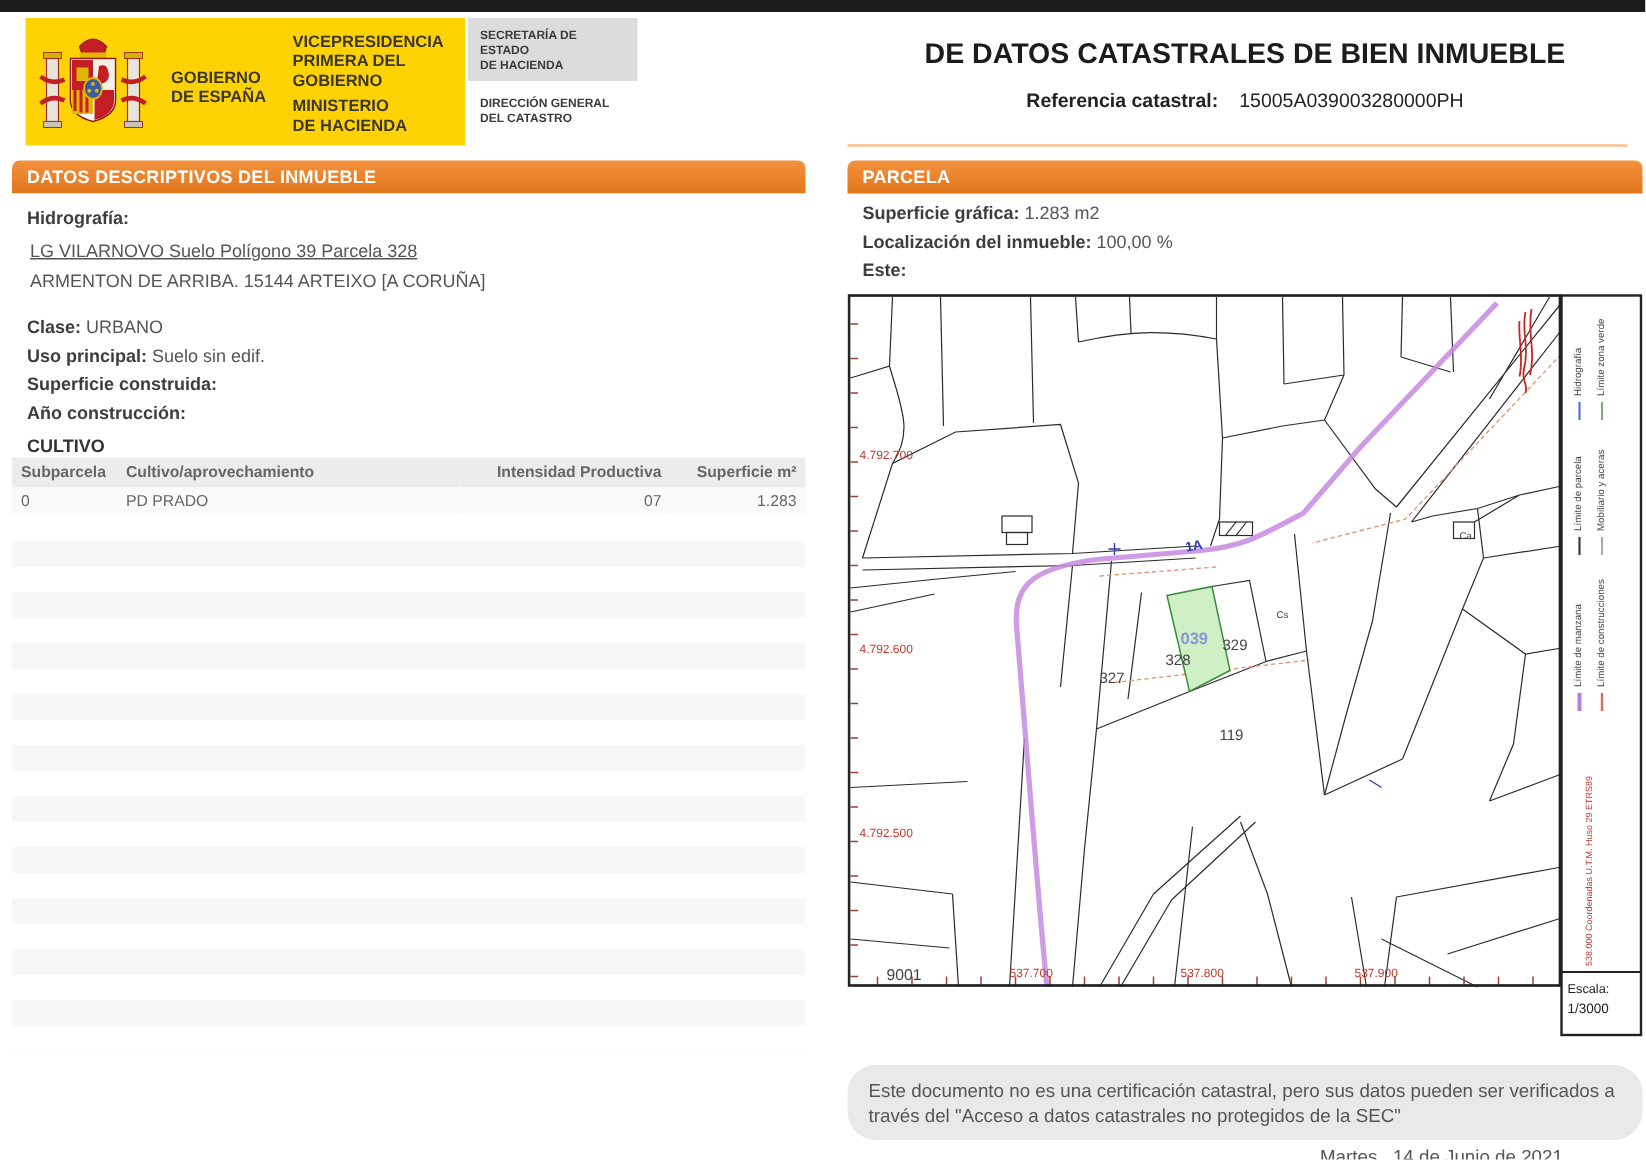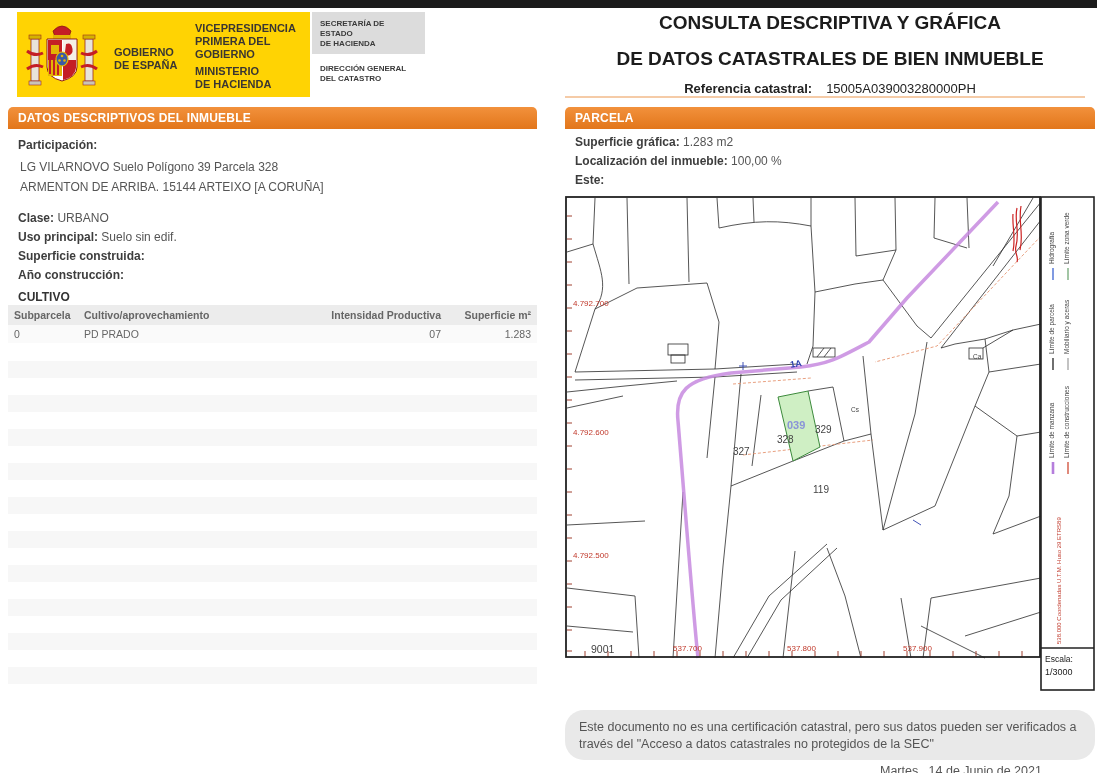--- a/index.html
+++ b/index.html
@@ -29,21 +29,21 @@
   .banner { position:absolute; height:22px; background:linear-gradient(#F2913C,#E2761B); color:#fff; font-size:12px; font-weight:bold; line-height:22px; padding-left:10px; border-radius:5px 5px 0 0; letter-spacing:.2px; }
   .banner-left { left:8px; top:107px; width:529px; }
   .banner-right { left:565px; top:107px; width:530px; }
 
   
   .lp { position:absolute; left:8px; top:129px; width:529px; height:572px; background:#fff; font-size:12px; color:#555; }
   .lp .stripes { position:absolute; left:0; top:215px; width:529px; height:357px; background:repeating-linear-gradient(180deg,#fff 0 17px,#f7f7f7 17px 34px); }
   .lbl { font-weight:bold; color:#3d3d3d; }
   .lp-row { position:absolute; left:10px; }
   .loc-lbl { top:9px; }
-  .loc-1 { top:31px; left:12px; }
+  .loc-1 { top:31px; left:12px;text-decoration:underline; }
   .loc-2 { top:51px; left:12px; }
   .clase { top:82px; }
   .uso { top:101px; }
   .supc { top:120px; }
   .anio { top:139px; }
   .cultivo-t { top:161px; font-weight:bold; color:#333; }
   table.cul { position:absolute; left:0px; top:176px; width:529px; border-collapse:collapse; font-size:10.5px; color:#666; }
   table.cul thead tr { background:#ECECEC; }
   table.cul th { font-weight:bold; padding:4px 6px; text-align:left; }
   table.cul td { padding:3px 6px; background:#FAFAFA; }
@@ -111,32 +111,31 @@
   <div class="sec-box">
     <div>SECRETARÍA DE ESTADO</div>
     <div>DE HACIENDA</div>
   </div>
   <div class="dir-box">
     <div>DIRECCIÓN GENERAL</div>
     <div>DEL CATASTRO</div>
   </div>
 
   <div class="title-wrap">
-    <div class="title-l1">CONSULTA DESCRIPTIVA Y GRÁFICA</div>
     <div class="title-l2">DE DATOS CATASTRALES DE BIEN INMUEBLE</div>
     <div class="ref-row">
       <b>Referencia catastral:</b><span>15005A039003280000PH</span>
     </div>
   </div>
   <div class="peach-line"></div>
 
   <div class="banner banner-left">DATOS DESCRIPTIVOS DEL INMUEBLE</div>
   <div class="lp">
     <div class="stripes"></div>
-    <div class="lp-row loc-lbl lbl">Participación:</div>
+    <div class="lp-row loc-lbl lbl">Hidrografía:</div>
     <div class="lp-row loc-1">LG VILARNOVO  Suelo Polígono 39 Parcela 328</div>
     <div class="lp-row loc-2">ARMENTON DE ARRIBA. 15144 ARTEIXO [A CORUÑA]</div>
     <div class="lp-row clase"><span class="lbl">Clase:</span> <span>URBANO</span></div>
     <div class="lp-row uso"><span class="lbl">Uso principal:</span> <span>Suelo sin edif.</span></div>
     <div class="lp-row supc"><span class="lbl">Superficie construida:</span> <span></span></div>
     <div class="lp-row anio"><span class="lbl">Año construcción:</span> <span></span></div>
     <div class="lp-row cultivo-t">CULTIVO</div>
     <table class="cul">
       <thead>
         <tr>

